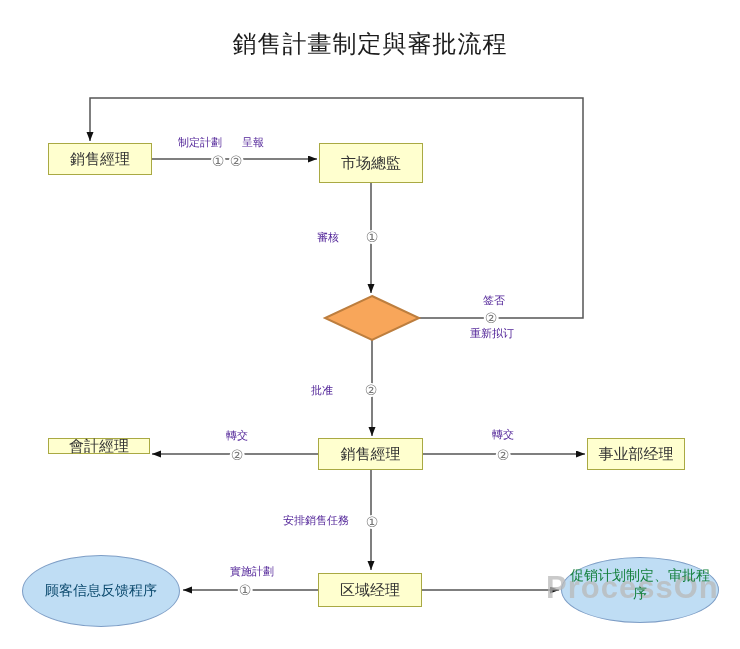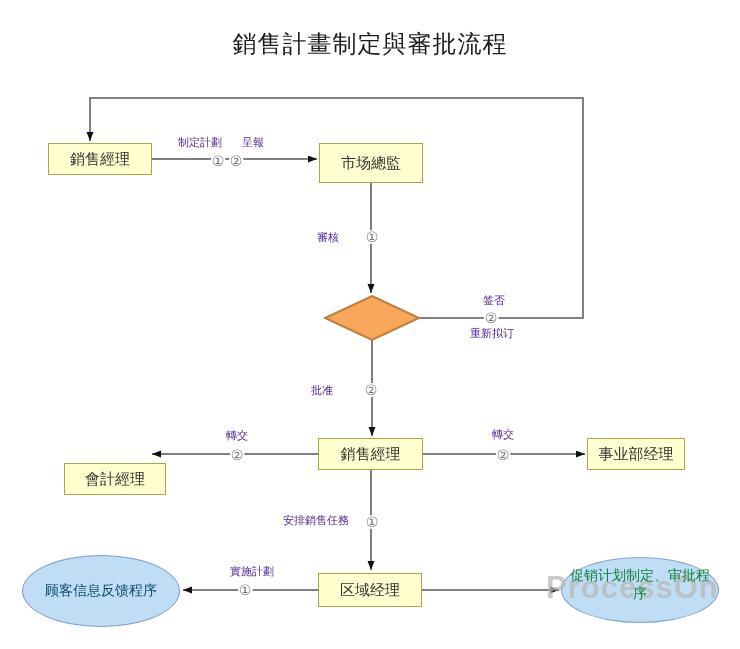--- a/index.html
+++ b/index.html
@@ -71,21 +71,21 @@
     <polygon points="372,296 419,318 372,340 325,318" stroke-width="2" fill="#F8A65A"></polygon>
     <polygon points="372,296 419,318 372,340 325,318" fill="none" stroke-width="2" stroke="#BD7E3E"></polygon>
   </svg>
 
   <div class="node" style="left:48px;top:143px;width:104px;height:32px;">
     <span>銷售經理</span>
   </div>
   <div class="node" style="left:319px;top:143px;width:104px;height:40px;">
     <span>市场總監</span>
   </div>
-  <div class="node" style="left:64px;top:438px;width:102px;height:32px;margin-top:25px;">
+  <div class="node" style="left:48px;top:438px;width:102px;height:16px;">
     <span>會計經理</span>
   </div>
   <div class="node" style="left:318px;top:438px;width:105px;height:32px;">
     <span>銷售經理</span>
   </div>
   <div class="node" style="left:587px;top:438px;width:98px;height:32px;">
     <span>事业部经理</span>
   </div>
   <div class="node" style="left:318px;top:573px;width:104px;height:34px;">
     <span>区域经理</span>

